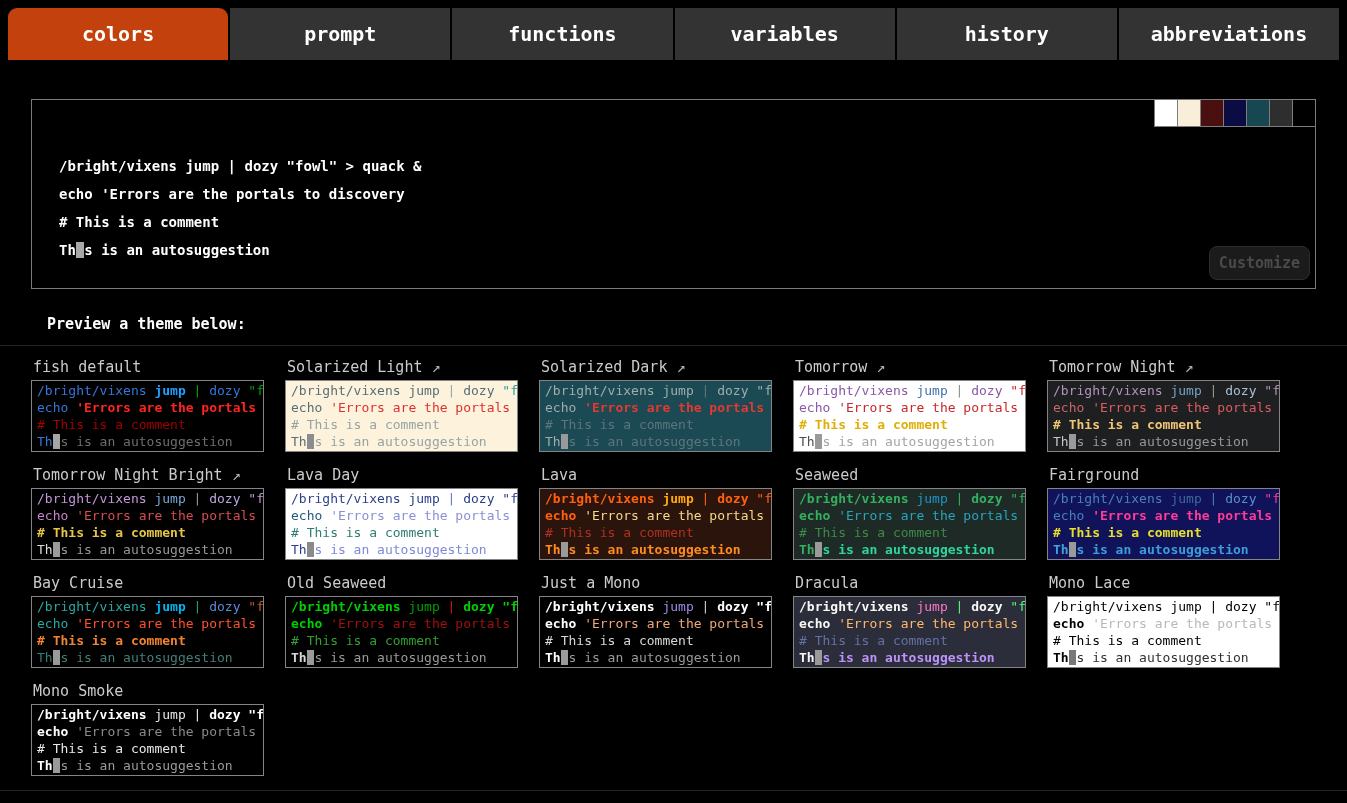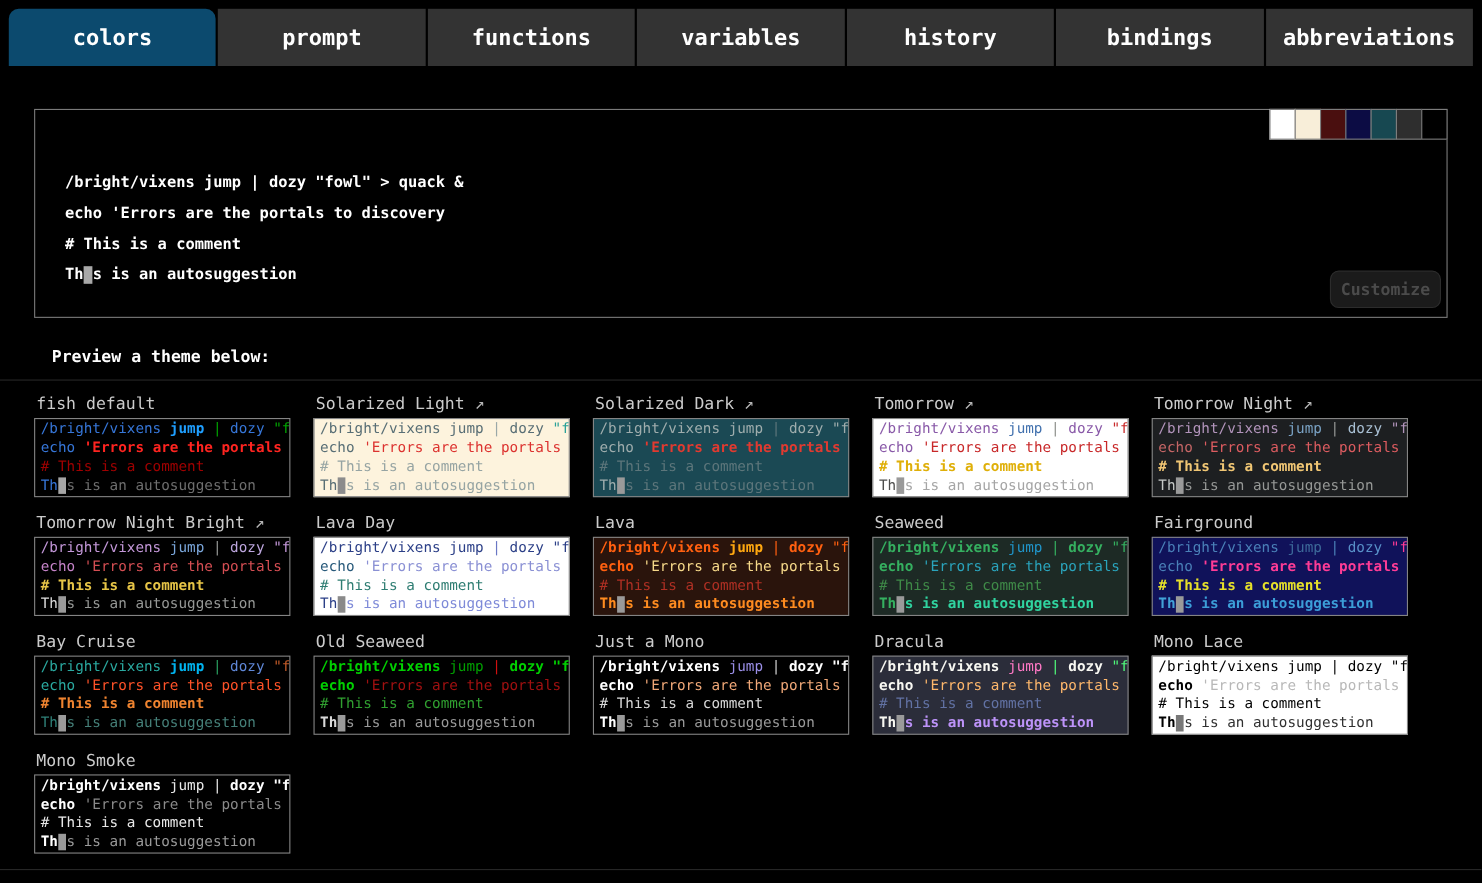--- a/index.html
+++ b/index.html
@@ -2,21 +2,21 @@
 <html><head>
 <meta charset="utf-8">
 <style>
   * { margin:0; padding:0; box-sizing:border-box; }
   html,body { width:1347px; height:803px; background:#000; overflow:hidden;
               font-family:"DejaVu Sans Mono","Liberation Mono",monospace; }
   
   .tabs { display:flex; gap:2px; padding:8px 8px 0 8px; height:60px; background:#000; }
   .tab { flex:1; background:#333; color:#fff; font-size:20px; font-weight:bold;
          display:flex; align-items:center; justify-content:center; cursor:pointer; height:52px; }
-  .tab.active { background:#0c4a6e; border-radius:9px 9px 0 0; }
+  .tab.active { background:#c2410c; border-radius:9px 9px 0 0; }
   
   .terminal { position:relative; margin:39px 31px 0 31px; height:190px;
               border:1px solid #7a7a7a; background:#000; }
   .sample { position:absolute; left:27px; top:52px; font-size:14px; font-weight:bold;
             line-height:28px; white-space:pre; }
   .bgctl { position:absolute; top:-1px; right:-1px; display:flex; align-items:flex-start; }
   .bglabel { color:#565656; font-size:15px; line-height:17px; text-align:right;
              margin:3px 10px 0 0; }
   .bglabel .l2 { padding-right:14px; }
   .swatches { display:flex; }
@@ -38,21 +38,20 @@
 </style>
 </head>
 <body>
 
 <nav class="tabs" id="tabbar">
     <div class="tab active">colors</div>
     <div class="tab">prompt</div>
     <div class="tab">functions</div>
     <div class="tab">variables</div>
     <div class="tab">history</div>
-    <div class="tab">bindings</div>
     <div class="tab">abbreviations</div>
   </nav>
 
 <main>
   <section class="terminal">
     <div class="bgctl">
       <div class="swatches" id="swatches">
           <div class="swatch" style="background: rgb(255, 255, 255);"></div>
           <div class="swatch" style="background: rgb(248, 238, 217);"></div>
           <div class="swatch" style="background: rgb(74, 15, 15);"></div>

